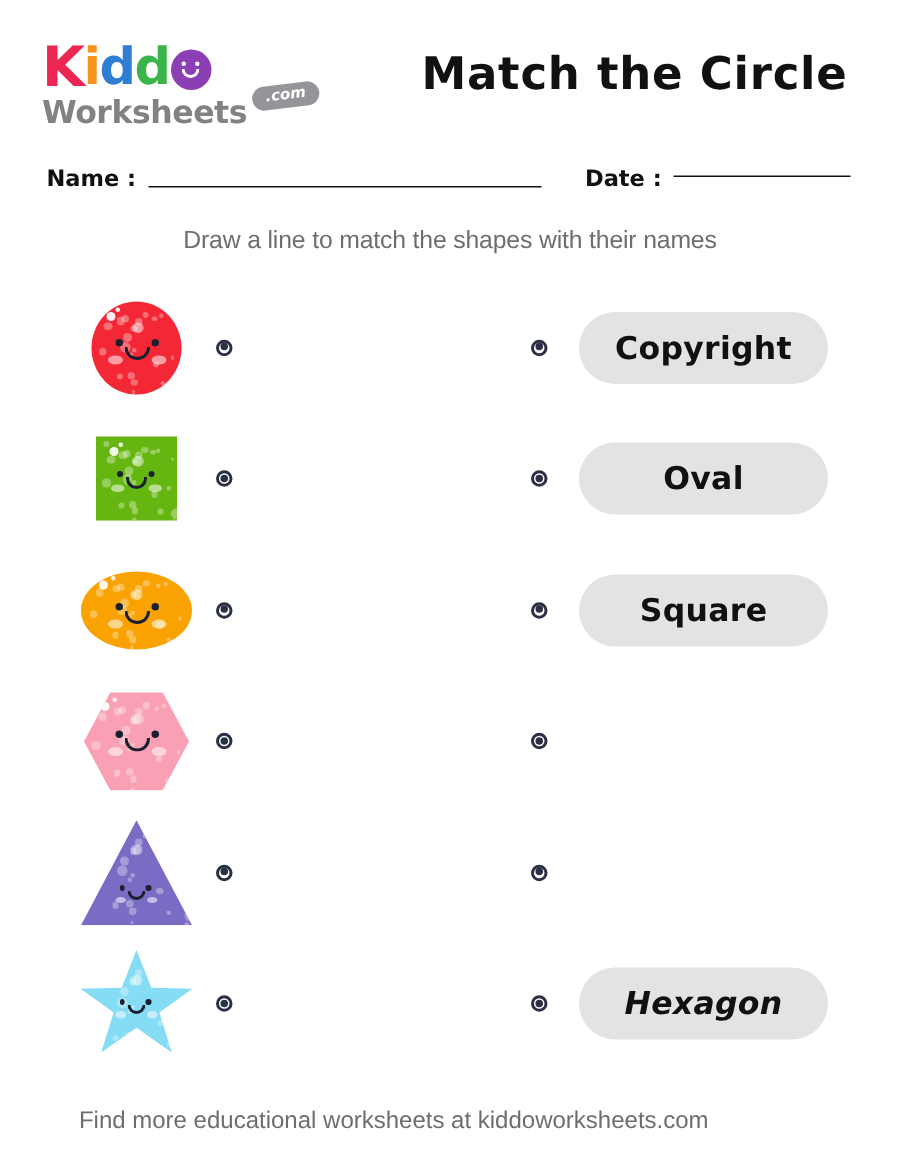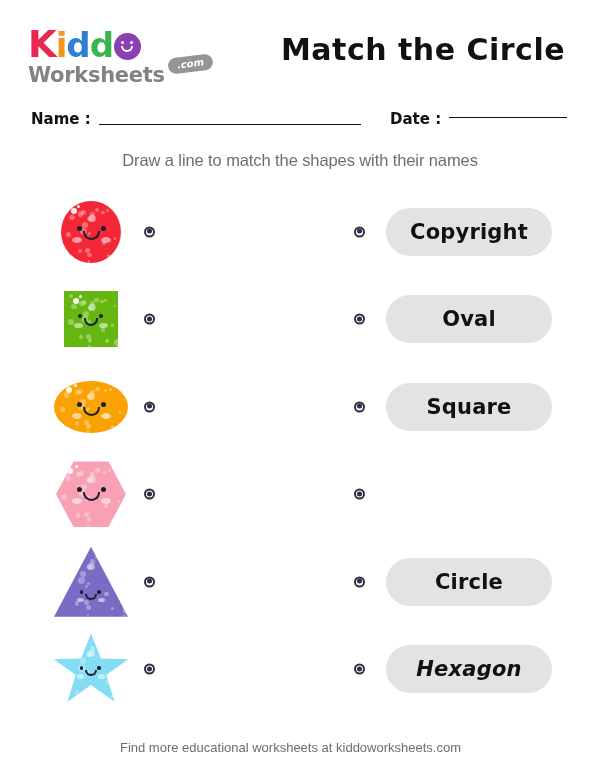--- a/index.html
+++ b/index.html
@@ -91,22 +91,22 @@
          background: #1b2030; }
   .cheek { position: absolute; width: 10px; height: 6px; border-radius: 50%; }
   .smile { position: absolute; width: 17px; height: 9px;
            border: 2.2px solid #1b2030; border-top: none;
            border-radius: 0 0 18px 18px; }
   .glint { position: absolute; background: rgba(255,255,255,.92);
            border-radius: 50%; }
 
   
   .footer { position: absolute; bottom: 14px; left: 0; width: 525px;
-            text-align: center; color: #6d6e71; font-size: 13px;
-            line-height: 17px; font-family: "Liberation Sans", sans-serif; margin-left: 28px; }
+            text-align: center; color: #6d6e71; font-size: 16px;
+            line-height: 17px; font-family: "Liberation Sans", sans-serif; }
 </style>
 </head>
 <body>
 
 <div class="page">
 
   <div class="header">
     <div class="logo">
       <div class="logo-kiddo">
         <span class="lk-K">K</span>
@@ -378,23 +378,20 @@
      <div class="cheek" style="left:43.84px;top:7.92px;width:7.199999999999999px;height:4.32px;background:rgba(255,255,255,.55)"></div>
    </div>
           </div>
     </div>
     <div class="dot-left">
       <div class="conn-dot"></div>
     </div>
     <div class="dot-right">
       <div class="conn-dot"></div>
     </div>
-    <div class="pill">
-      <span class="pill-text">Circle</span>
-    </div>
       </div>
       <div class="row" style="top: 437.5px; font-style: italic;">
     <div class="row-shape">
       <div class="shape" style="width:76px;height:72px;background:#84dcf5;clip-path: polygon(50% 0%, 63% 35%, 99% 36%, 70% 58%, 81% 95%, 50% 72%, 19% 95%, 30% 58%, 1% 36%, 37% 35%);;overflow:hidden;position:relative">
             <div class="glint" style="left:42.62001028806584px;top:8.314197530864197px;width:4.550157750342936px;height:4.550157750342936px;background:rgba(255,255,255,.33)"></div>
             <div class="glint" style="left:33.68395061728395px;top:36.459567901234564px;width:3.268681412894376px;height:3.268681412894376px;background:rgba(255,255,255,.33)"></div>
             <div class="glint" style="left:66.79418724279836px;top:42.43827160493827px;width:2.4085013717421124px;height:2.4085013717421124px;background:rgba(255,255,255,.33)"></div>
             <div class="glint" style="left:21.617386831275724px;top:56.25030864197531px;width:4.136284293552812px;height:4.136284293552812px;background:rgba(255,255,255,.33)"></div>
             <div class="glint" style="left:5.820216049382715px;top:35.89567901234568px;width:5.418696844993141px;height:5.418696844993141px;background:rgba(255,255,255,.33)"></div>
             <div class="glint" style="left:51.06934156378601px;top:11.374382716049382px;width:3.222405692729767px;height:3.222405692729767px;background:rgba(255,255,255,.33)"></div>

